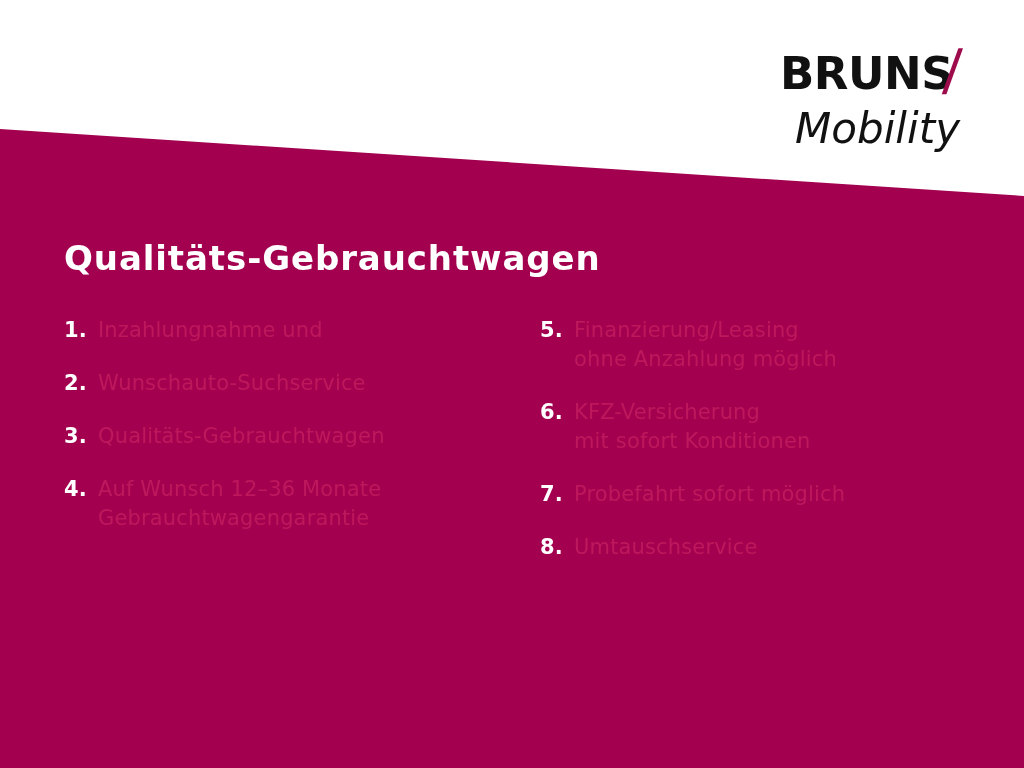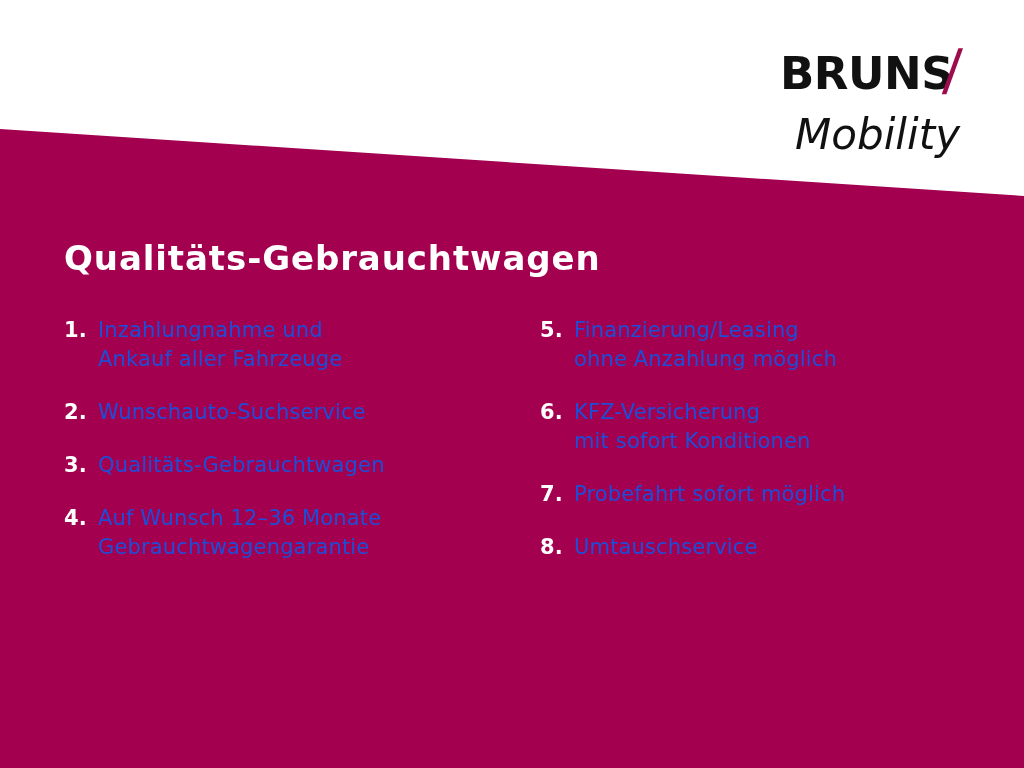--- a/index.html
+++ b/index.html
@@ -64,21 +64,21 @@
     font-weight: 400;
     font-size: 56px;
     color: #9e0b4d;
     line-height: 52px;
     display: inline-block;
     margin-left: -10px;
     transform: skewX(-3deg);
   }
   .logo-row-2 {
     display: block;
-    margin-top: 15px;
+    margin-top: 9px;
     padding-right: 2px;
   }
   .logo-sub {
     font-family: "DejaVu Sans", "Liberation Sans", sans-serif;
     font-style: italic;
     font-weight: 400;
     font-size: 42px;
     color: #111111;
     letter-spacing: 0px;
     line-height: 48px;
@@ -127,21 +127,21 @@
     flex: 0 0 auto;
     width: 34px;
     color: #ffffff;
     font-size: 21px;
     font-weight: 700;
     line-height: 29px;
     letter-spacing: 0.2px;
   }
   .item-text {
     flex: 1 1 auto;
-    color: #1d4ed8;
+    color: #be185d;
     font-size: 21px;
     font-weight: 400;
     line-height: 29px;
     letter-spacing: 0.15px;
   }
   .item-text .line { display: block; white-space: nowrap; }
 
   .tagline {
     position: absolute;
     right: 64px;
@@ -172,21 +172,20 @@
   <div class="content">
 
     <div class="page-title">Qualitäts-Gebrauchtwagen</div>
 
     <div class="columns">
       <div class="col col-left">
           <div class="list-item">
             <span class="item-num">1.</span>
             <span class="item-text">
               <span class="line">Inzahlungnahme und</span>
-              <span class="line">Ankauf aller Fahrzeuge</span>
             </span>
           </div>
           <div class="list-item">
             <span class="item-num">2.</span>
             <span class="item-text">
               <span class="line">Wunschauto-Suchservice</span>
             </span>
           </div>
           <div class="list-item">
             <span class="item-num">3.</span>

